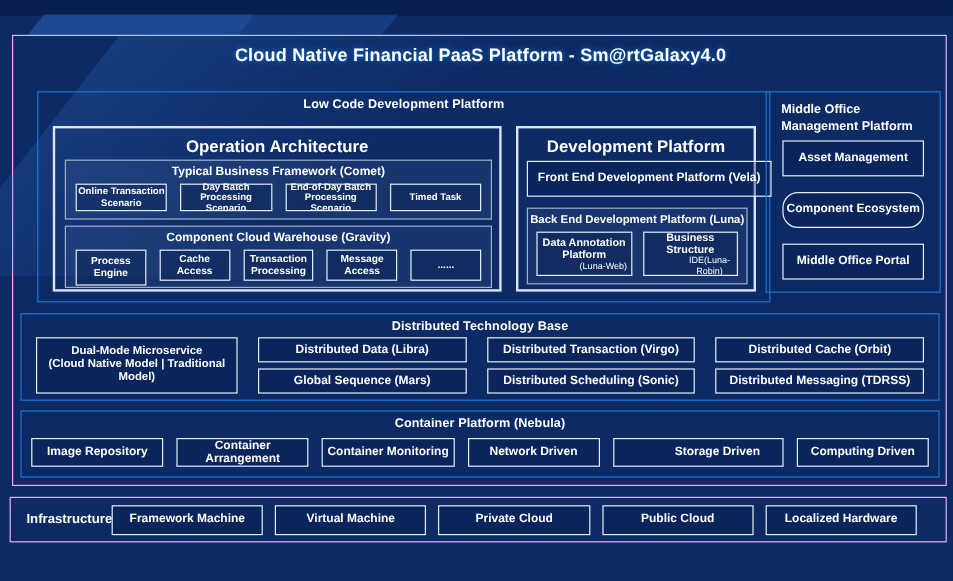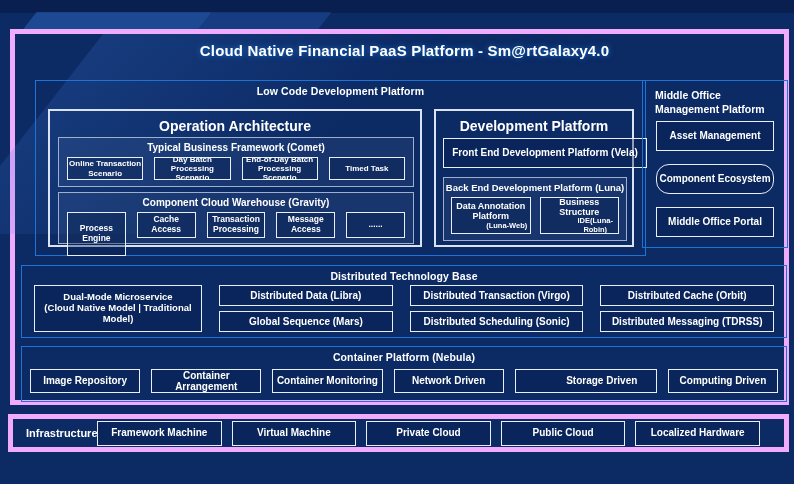--- a/index.html
+++ b/index.html
@@ -12,36 +12,36 @@
   }
   .abs{position:absolute;box-sizing:border-box;}
   
   .deco{position:absolute;transform:skewX(-38deg);pointer-events:none;}
   .deco-top{top:0;height:13px;width:794px;left:0;background:#081F50;transform:none;}
   .deco-a{top:12px;height:17px;width:175px;left:30px;background:rgba(52,110,205,0.45);}
   .deco-b{top:12px;height:17px;width:120px;left:205px;background:rgba(52,110,205,0.28);}
   .deco-c{top:29px;height:200px;width:330px;left:60px;
     background:linear-gradient(110deg,rgba(60,120,215,0.22),rgba(60,120,215,0.0) 85%);}
   
-  .cyan-frame{border:5px solid #f0abfc;}
+  .cyan-frame{border:1px solid #f0abfc;}
   .section{border:1.5px solid #1E74D6;}
   .section-title{text-align:center;font-size:10.5px;font-weight:700;letter-spacing:.1px;padding-top:4px;}
   .bigbox{border:2px solid #D9E3F2;}
   .bigbox-title{text-align:center;font-size:14px;font-weight:700;padding-top:7px;}
   .group{border:1px solid #9FB0CC;background:rgba(170,195,235,0.08);}
   .group-title{text-align:center;font-size:10px;font-weight:700;margin:4px 0 4px;}
   .wbox{border:1.5px solid #E9EFF9;background:rgba(6,28,74,0.35);
     display:flex;align-items:center;justify-content:center;text-align:center;
     font-weight:700;line-height:1.15;box-sizing:border-box;}
   .row{display:flex;}
   .diagram-title{
     width:779px;text-align:center;font-size:15px;font-weight:700;letter-spacing:.2px;
     text-shadow:0 0 6px rgba(41,160,255,.55),1px 1px 1px rgba(10,60,140,.8);
   }
-  .sub{font-size:7.5px;font-weight:700;display:block;padding-left:32px;}
+  .sub{font-size:7.5px;font-weight:400;display:block;padding-left:32px;}
   .pre{white-space:pre-line;}
 </style>
 </head>
 <body>
 
 <div class="deco deco-top"></div>
 <div class="deco deco-a"></div>
 <div class="deco deco-b"></div>
 
 <div class="abs cyan-frame" style="left:10px;top:29px;width:779px;height:376px;">
@@ -61,21 +61,21 @@
           <div class="wbox" style="flex:1;height:23px;font-size:8px;">Online Transaction Scenario</div>
           <div class="wbox" style="flex:1;height:23px;font-size:8px;">Day Batch Processing Scenario</div>
           <div class="wbox" style="flex:1;height:23px;font-size:8px;">End-of-Day Batch Processing Scenario</div>
           <div class="wbox" style="flex:1;height:23px;font-size:8px;">Timed Task</div>
         </div>
       </div>
 
       <div class="abs group" style="left:8px;top:81px;width:356px;height:52px;">
         <div class="group-title">Component Cloud Warehouse (Gravity)</div>
         <div class="row" style="gap:11px;padding:0 8px;">
-          <div class="wbox" style="flex:1;height:44px;font-size:8.5px;">Process Engine</div>
+          <div class="wbox" style="flex:1;height:30px;font-size:8.5px;">Process Engine</div>
           <div class="wbox" style="flex:1;height:26px;font-size:8.5px;">Cache Access</div>
           <div class="wbox" style="flex:1;height:26px;font-size:8.5px;">Transaction Processing</div>
           <div class="wbox" style="flex:1;height:26px;font-size:8.5px;">Message Access</div>
           <div class="wbox" style="flex:1;height:26px;font-size:8.5px;">......</div>
         </div>
       </div>
     </div>
 
     <div class="abs bigbox" style="left:398px;top:28px;width:200px;height:138px;">
       <div class="bigbox-title">Development Platform</div>

